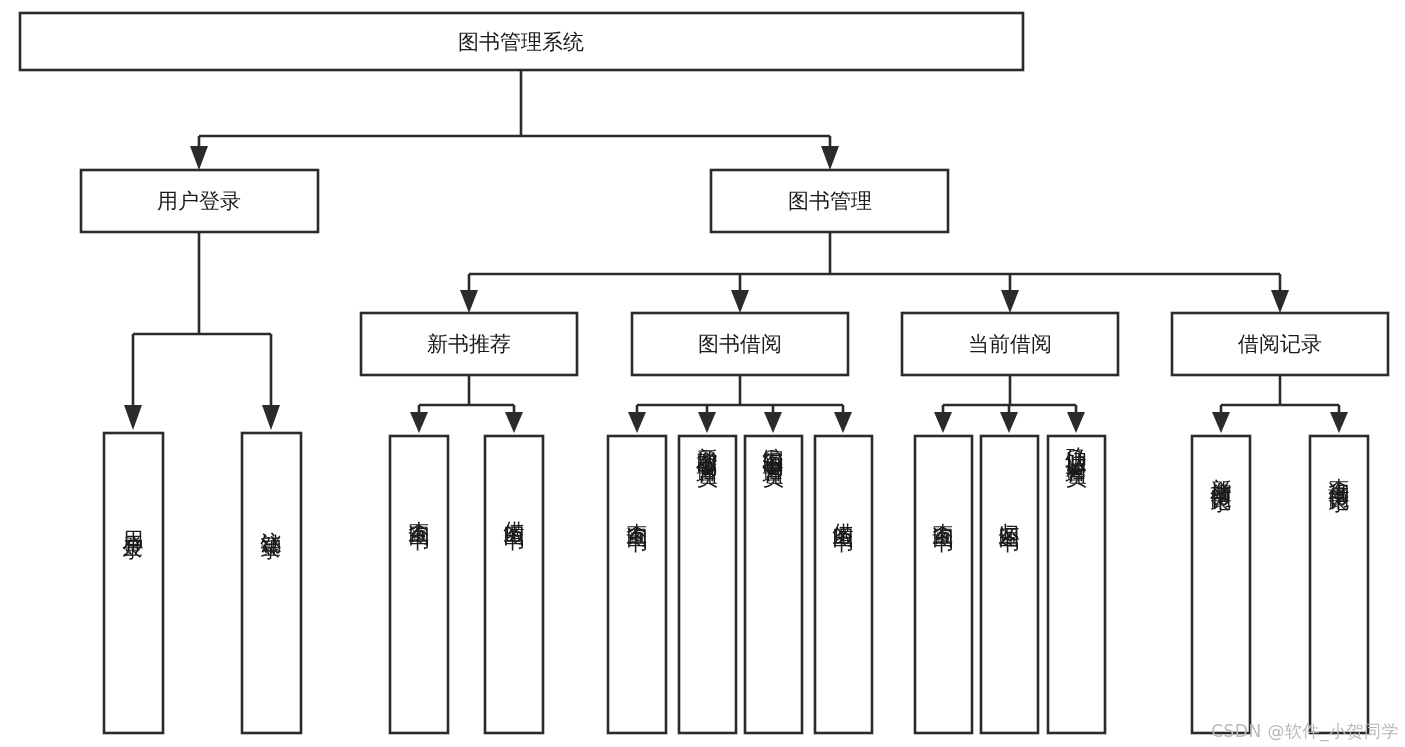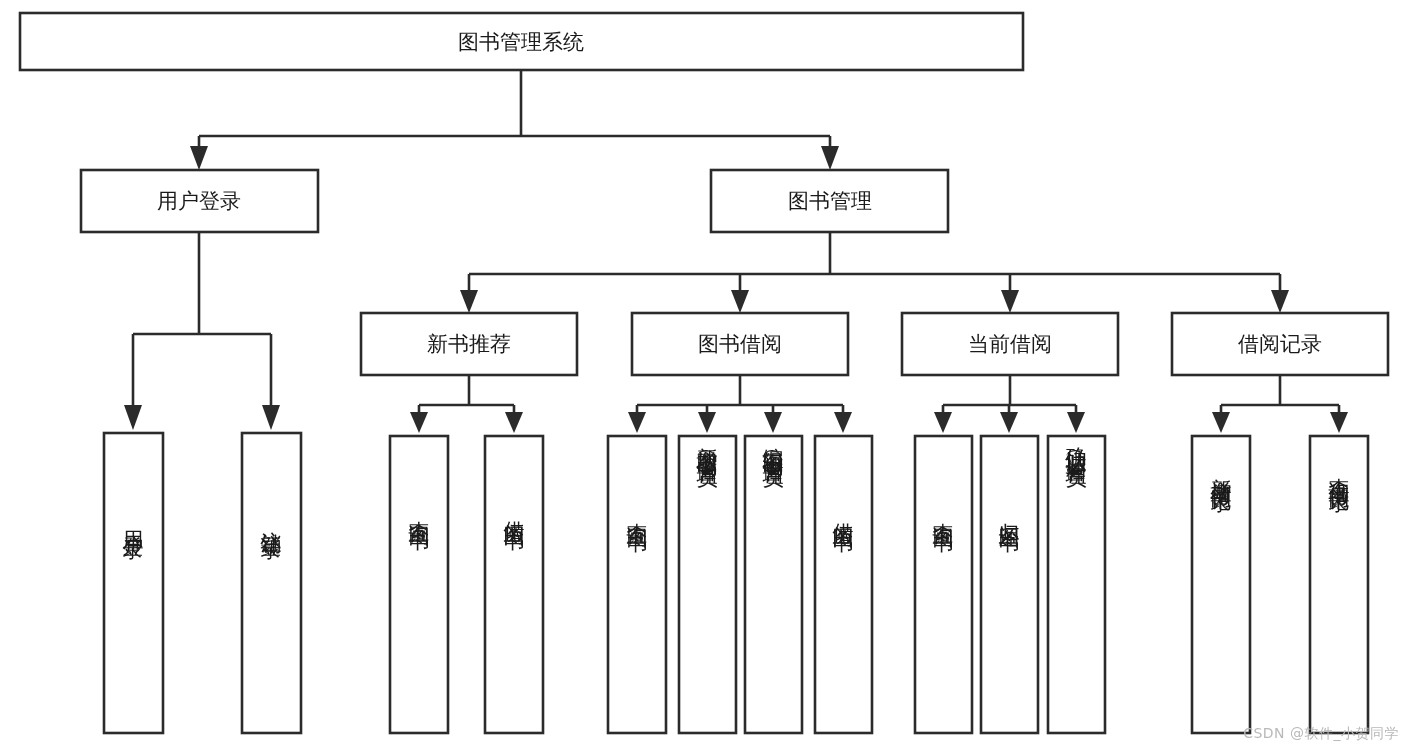--- a/index.html
+++ b/index.html
@@ -55,21 +55,21 @@
     fill: #1a1a1a;
     writing-mode: vertical-rl;
     text-orientation: upright;
     letter-spacing: 3px;
   }
   .watermark-text {
     position: absolute;
     right: 6px;
     bottom: 4px;
     font-family: "DejaVu Sans", "Liberation Sans", sans-serif;
-    font-size: 14px;
+    font-size: 17px;
     color: #b9b9b9;
     white-space: nowrap;
     letter-spacing: 0.5px;
     pointer-events: none;
   }
 </style>
 </head>
 <body>
 
 <div id="diagram-root">

